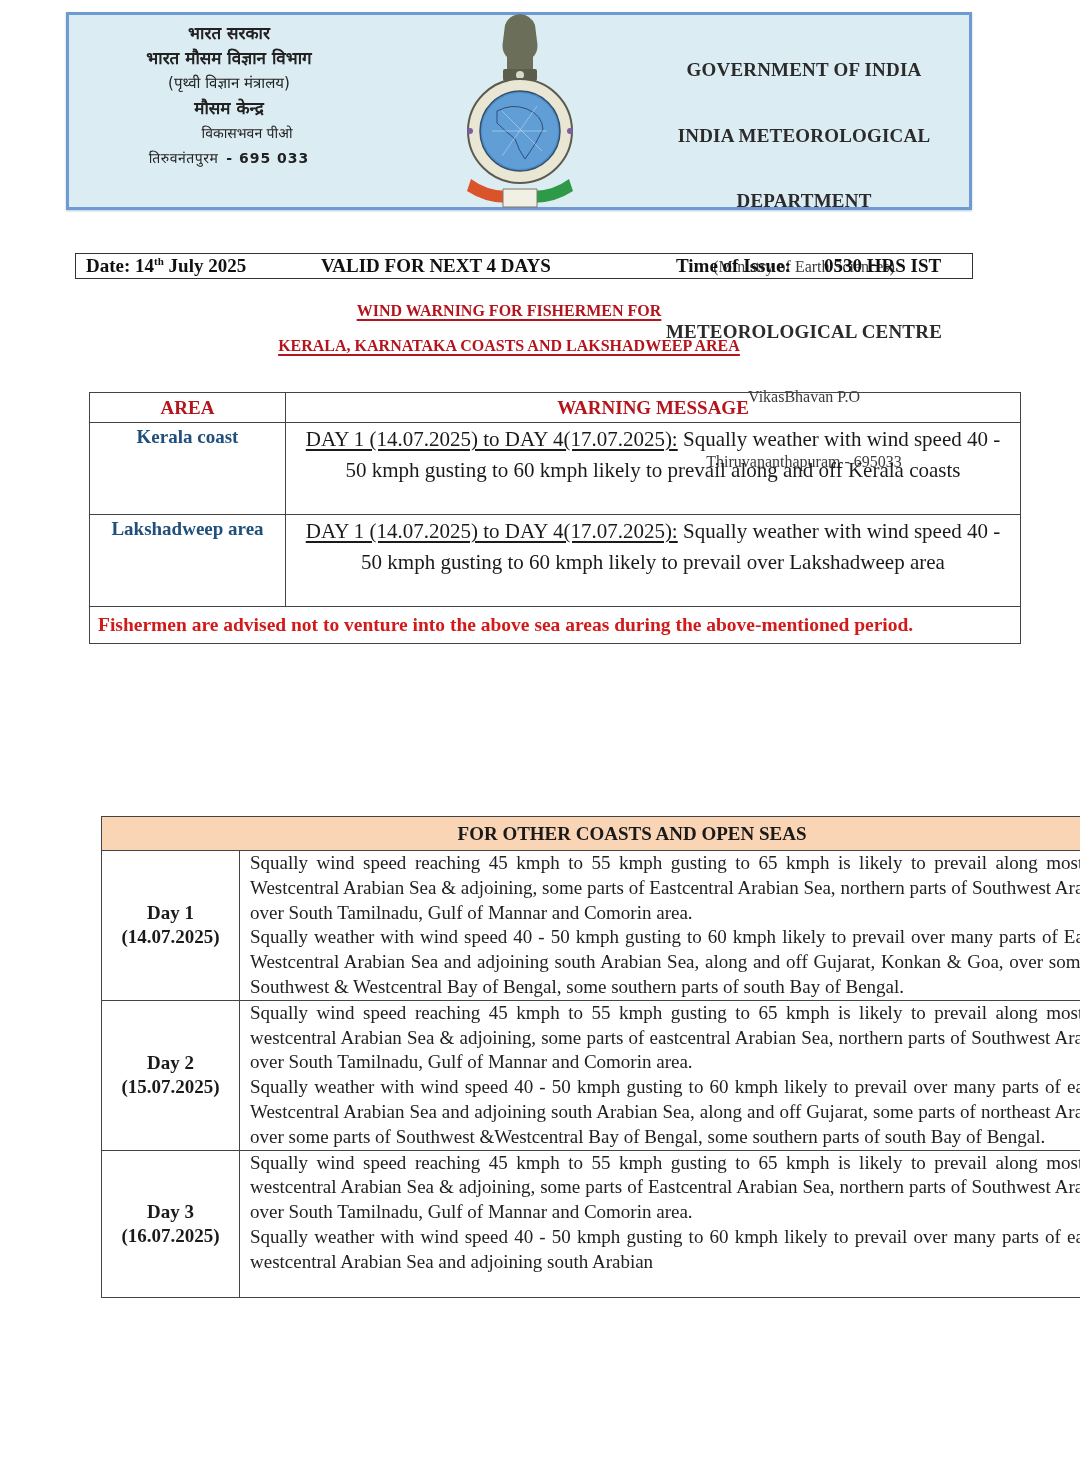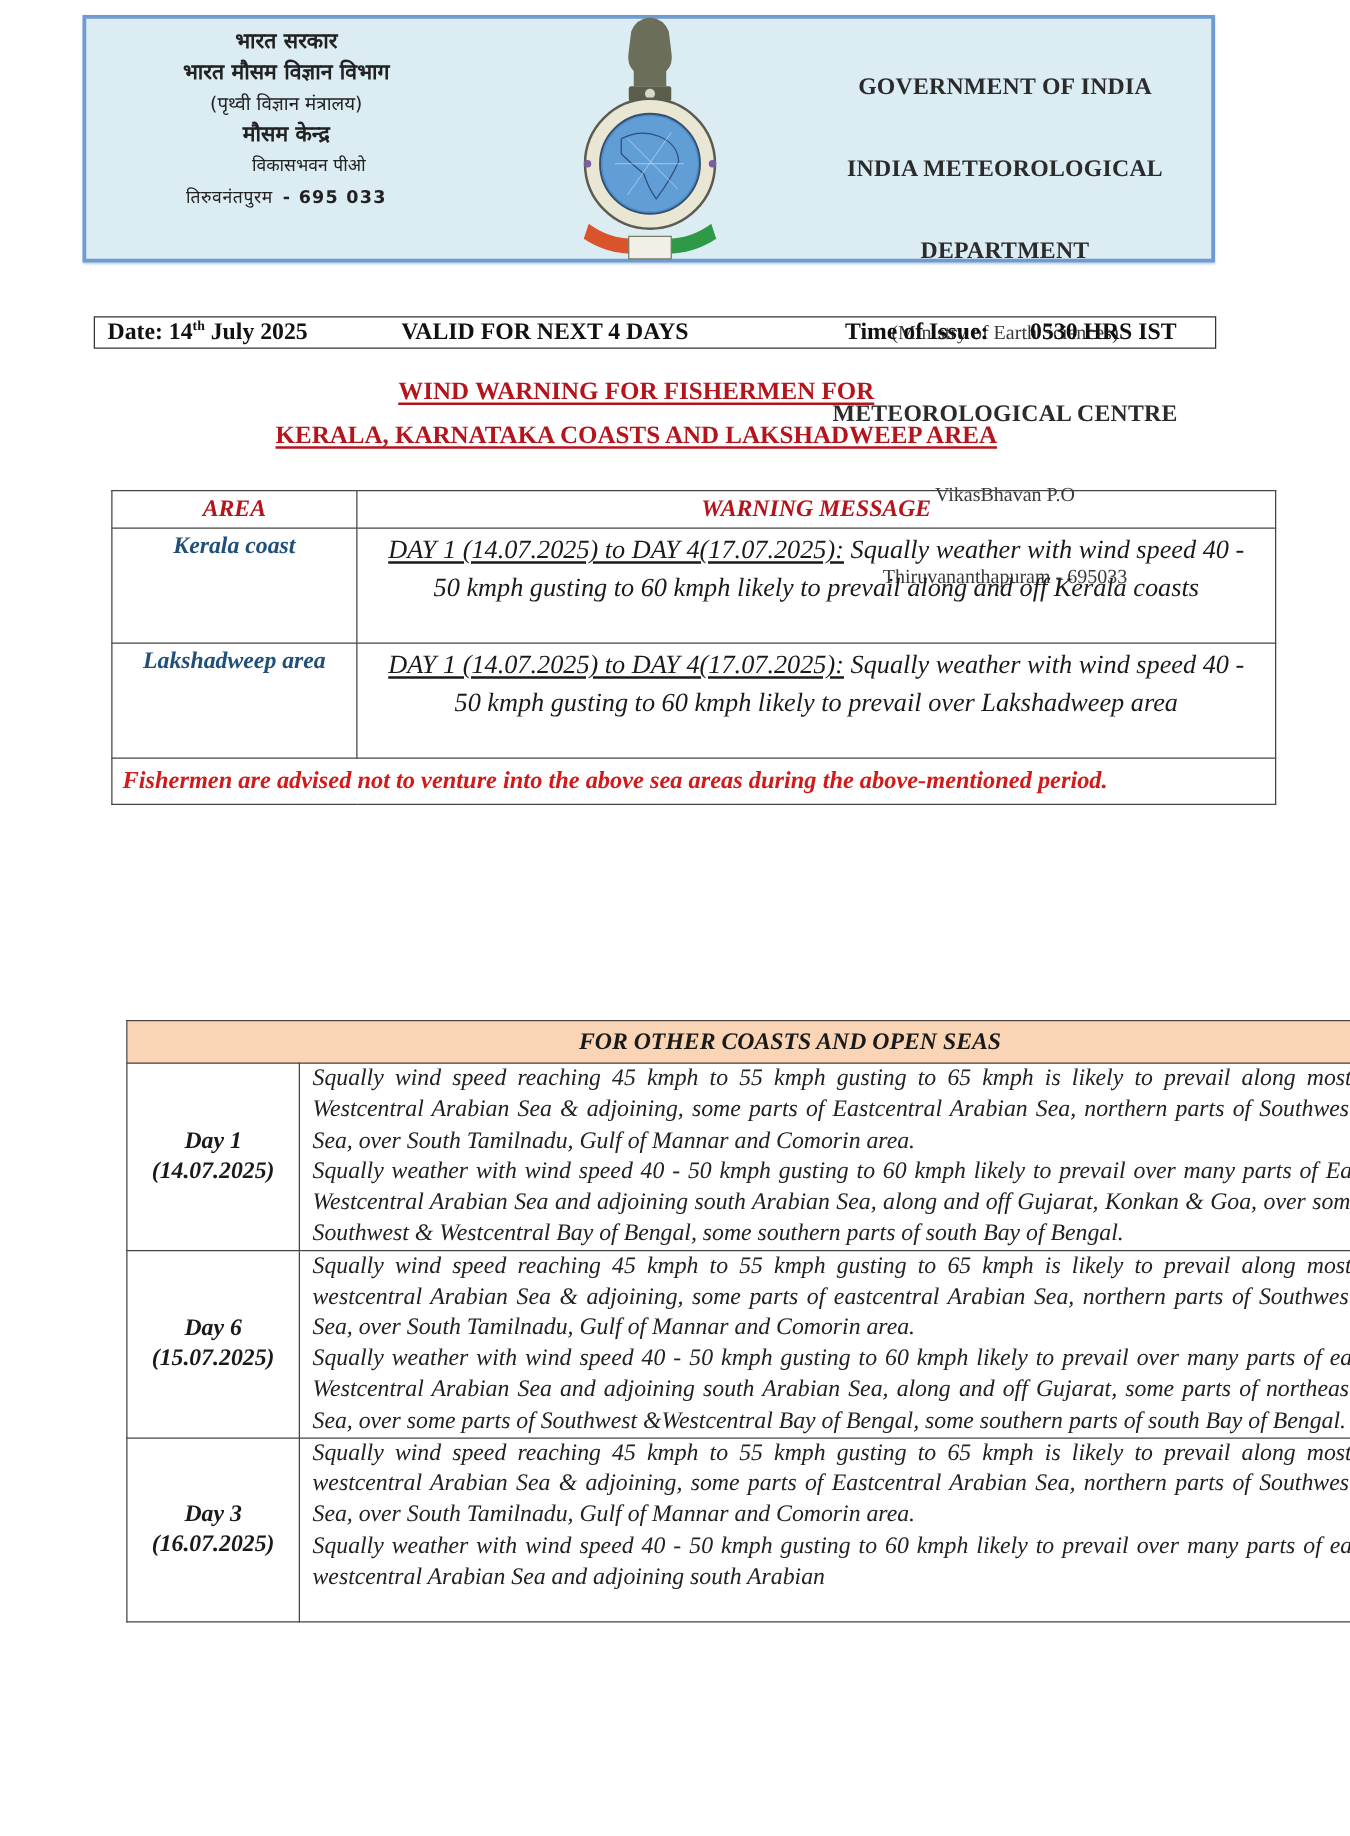--- a/index.html
+++ b/index.html
@@ -19,26 +19,26 @@
 
   .en-block { position:absolute; left:570px; top:2px; width:330px; text-align:center; color:#2b2b2b; }
   .en-b { font-weight:bold; font-size:19px; line-height:25.5px; letter-spacing:.2px;margin-top:40px; }
   .en-n { font-size:16px; line-height:25px; color:#3a3a3a;margin-top:40px; }
 
   
   .infobar { position:absolute; left:75px; top:253px; width:898px; height:26px; border:1.5px solid #333; box-sizing:border-box; font-weight:bold; font-size:19px; color:#111; display:flex; align-items:center; }
   .infobar span { position:absolute; white-space:nowrap; top:1px; }
   .infobar sup { font-size:11px; }
 
-  .title1, .title2 { position:absolute; left:0; width:1018px; text-align:center; color:#b4141c; font-weight:bold; font-size:20px; text-decoration:underline; text-decoration-thickness:2px; text-underline-offset:3px; }
+  .title1, .title2 { position:absolute; left:0; width:1018px; text-align:center; color:#b4141c; font-weight:bold; font-size:16px; text-decoration:underline; text-decoration-thickness:2px; text-underline-offset:3px; }
   .title1 { top:302px; }
   .title2 { top:337px; }
 
   
-  table { border-collapse:collapse; position:absolute;font-style:italic; }
+  table { border-collapse:collapse; position:absolute; }
   .wt { left:89px; top:392px; width:932px; }
   .wt td, .wt th { border:1.4px solid #444; padding:0; }
   .wt th { color:#b4141c; font-size:19px; font-weight:bold; height:29px; text-align:center; }
   .wt .area { width:195px; vertical-align:top; text-align:center; color:#1f4f7a; font-weight:bold; font-size:19px; padding-top:3px; }
   .wt .msg { text-align:center; font-size:21px; line-height:31px; padding:1px 12px 0 12px; height:90px; vertical-align:top; }
   .wt .msg .lead { text-decoration:underline; text-decoration-thickness:1.5px; text-underline-offset:3px; }
   .wt .advice { color:#d11a1a; font-weight:bold; font-size:19.5px; line-height:30px; padding:3px 8px 3px 8px; text-align:left; }
 
   
   .ot { left:101px; top:816px; width:1062px; }
@@ -135,21 +135,21 @@
           <div>Day 1</div>
           <div>(14.07.2025)</div>
         </td>
     <td class="txt">
           <p>Squally wind speed reaching 45 kmph to 55 kmph gusting to 65 kmph is likely to prevail along most parts of Westcentral Arabian Sea &amp; adjoining, some parts of Eastcentral Arabian Sea, northern parts of Southwest Arabian Sea, over South Tamilnadu, Gulf of Mannar and Comorin area.</p>
           <p>Squally weather with wind speed 40 - 50 kmph gusting to 60 kmph likely to prevail over many parts of Eastcentral, Westcentral Arabian Sea and adjoining south Arabian Sea, along and off Gujarat, Konkan &amp; Goa, over some parts of Southwest &amp; Westcentral Bay of Bengal, some southern parts of south Bay of Bengal.</p>
         </td>
   </tr>
   <tr>
     <td class="day">
-          <div>Day 6</div>
+          <div>Day 2</div>
           <div>(15.07.2025)</div>
         </td>
     <td class="txt">
           <p>Squally wind speed reaching 45 kmph to 55 kmph gusting to 65 kmph is likely to prevail along most parts of westcentral Arabian Sea &amp; adjoining, some parts of eastcentral Arabian Sea, northern parts of Southwest Arabian Sea, over South Tamilnadu, Gulf of Mannar and Comorin area.</p>
           <p>Squally weather with wind speed 40 - 50 kmph gusting to 60 kmph likely to prevail over many parts of eastcentral, Westcentral Arabian Sea and adjoining south Arabian Sea, along and off Gujarat, some parts of northeast Arabian Sea, over some parts of Southwest &amp;Westcentral Bay of Bengal, some southern parts of south Bay of Bengal.</p>
         </td>
   </tr>
   <tr class="row3">
     <td class="day">
           <div>Day 3</div>

